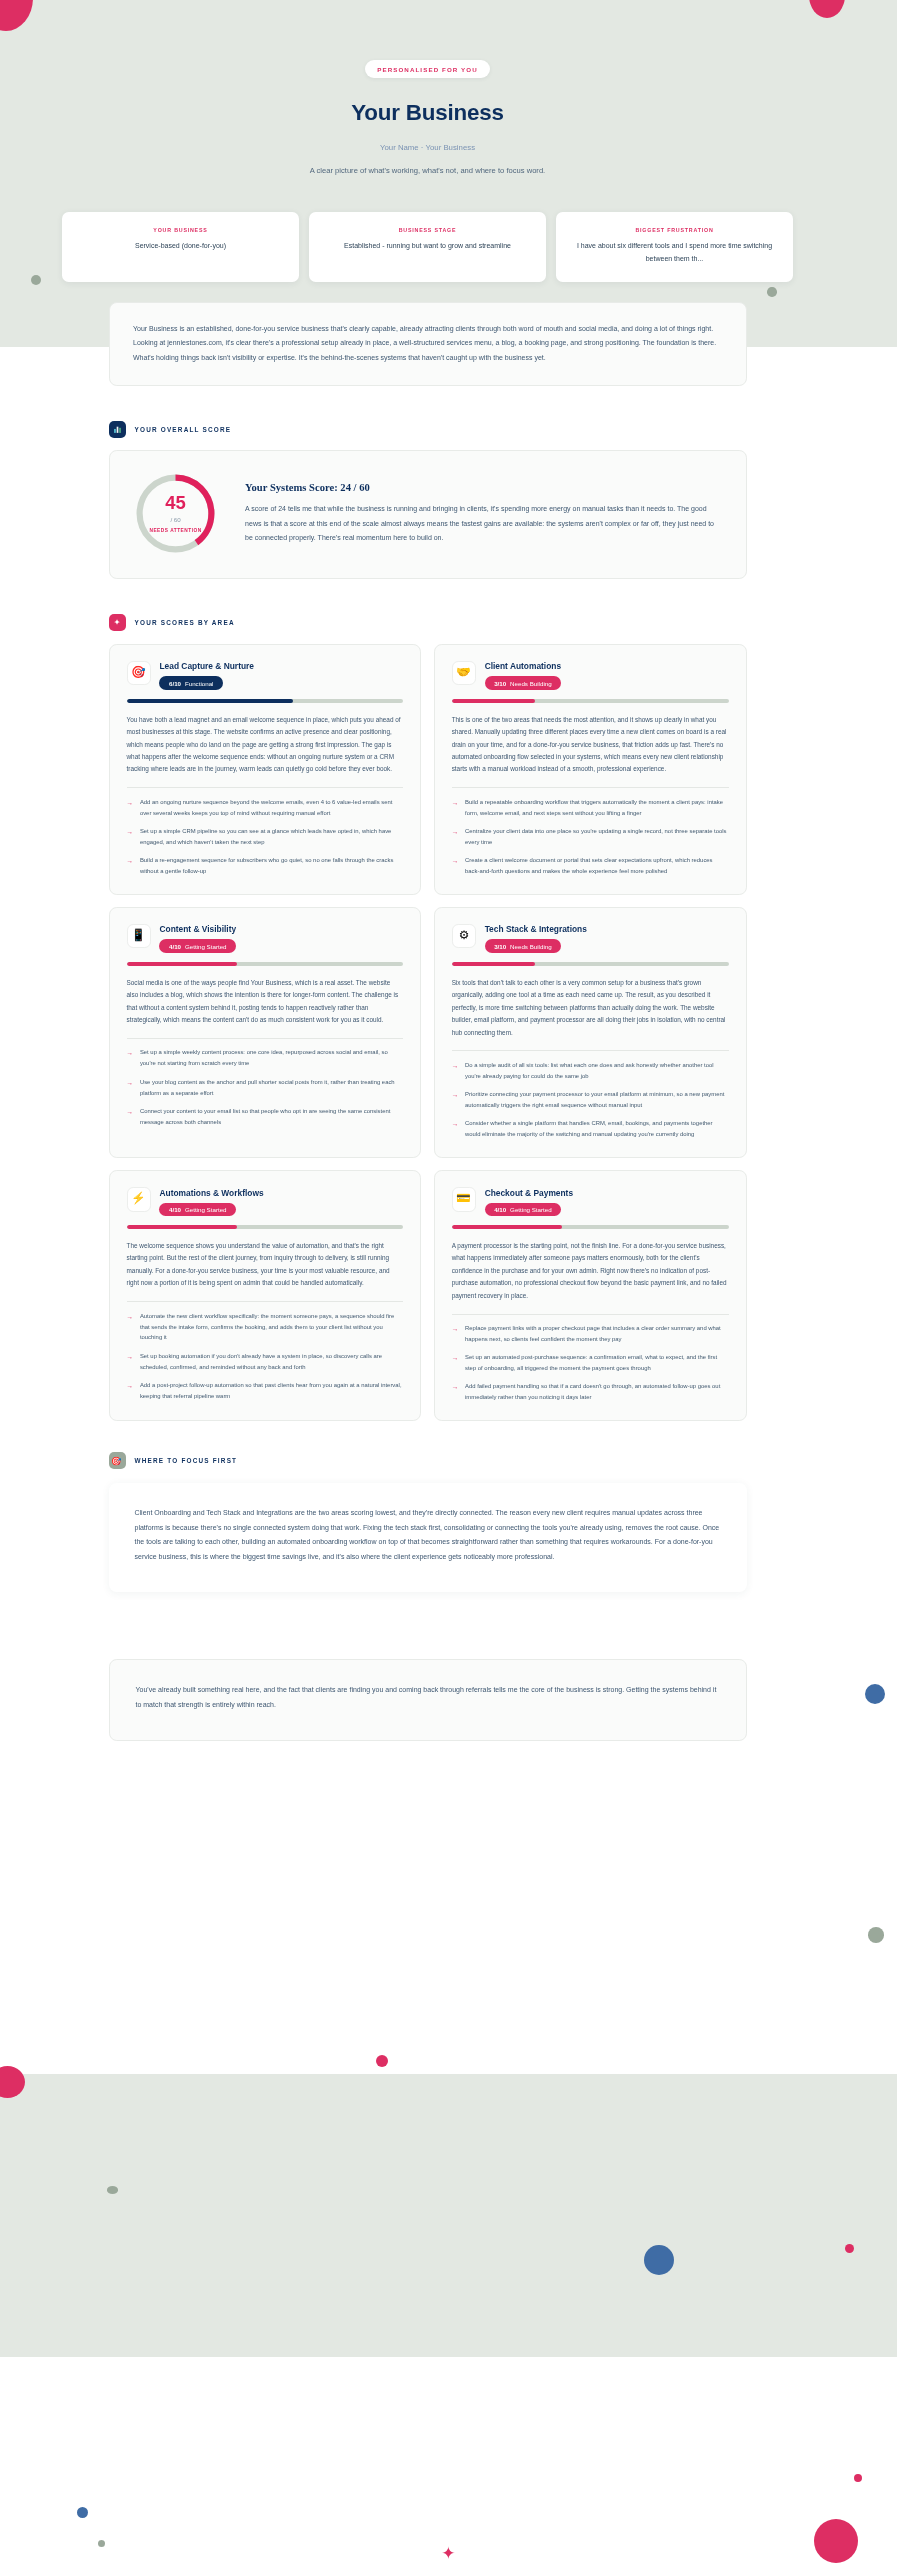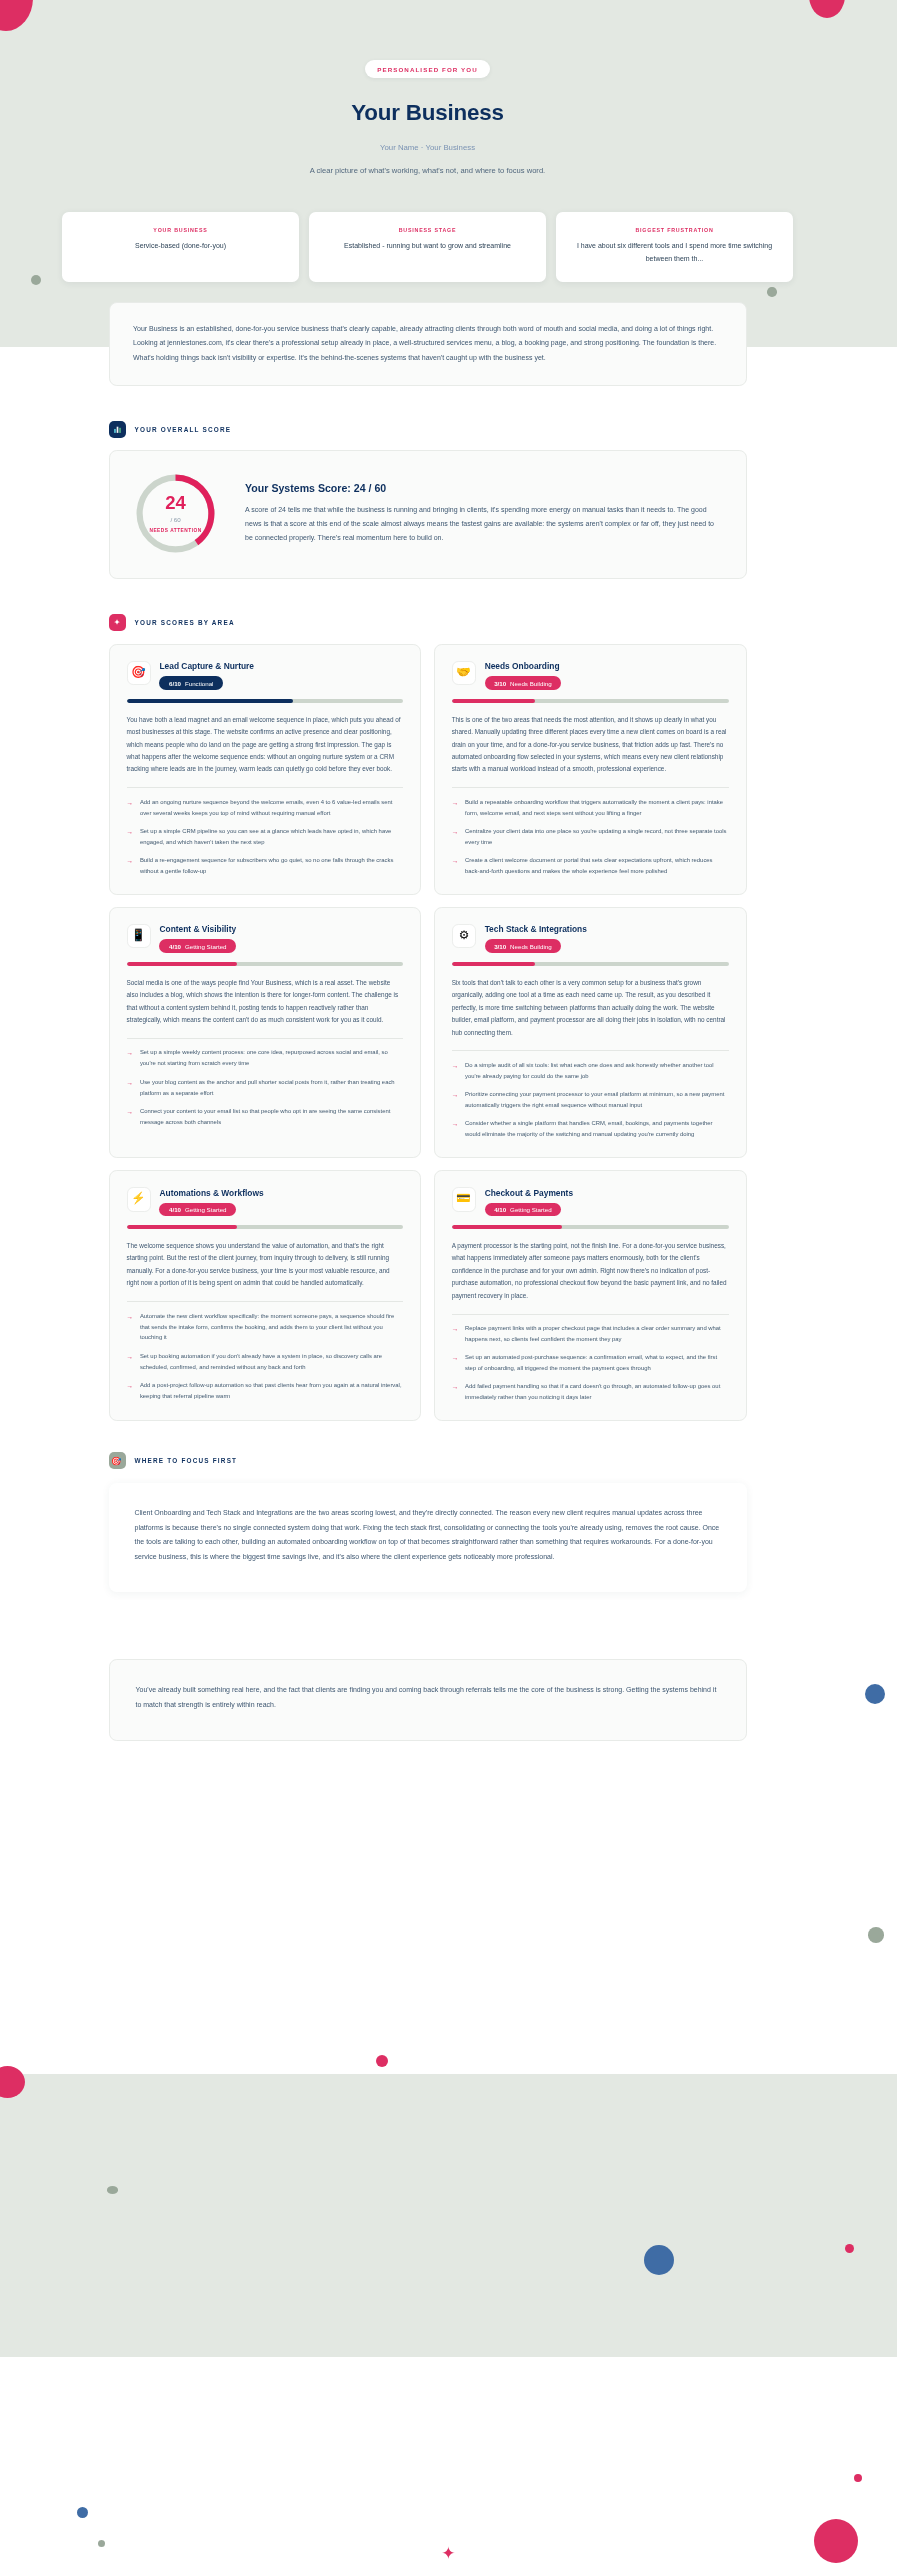--- a/index.html
+++ b/index.html
@@ -232,20 +232,21 @@
     font-size: 4.8px;
     font-weight: bold;
     letter-spacing: 0.5px;
     color: #e0215c;
   }
   .score-body { flex: 1; }
   .score-heading {
     font-size: 10.6px;
     font-weight: bold;
     color: #0d2f5e;
+    font-family: Liberation Serif, serif;
   }
   .score-text {
     margin-top: 9px;
     font-size: 7px;
     line-height: 2.05;
     color: #3d5670;
   }
 
   
   .area-grid {
@@ -435,21 +436,21 @@
       <span class="section-title">YOUR OVERALL SCORE</span>
     </div>
 
     <section class="score-panel">
       <div class="gauge">
         <svg width="83" height="83" viewBox="0 0 148 148" aria-hidden="true">
           <circle cx="74" cy="74" r="64" fill="none" stroke="#ccd5cc" stroke-width="11"></circle>
           <circle id="gauge-arc" cx="74" cy="74" r="64" fill="none" stroke="#e0215c" stroke-width="11" stroke-linecap="butt" stroke-dasharray="402.1238596594935" stroke-dashoffset="241.2743157956961"></circle>
         </svg>
         <div class="gauge-inner">
-          <div class="gauge-num">24</div>
+          <div class="gauge-num">45</div>
           <div class="gauge-den">/ 60</div>
           <div class="gauge-status">NEEDS ATTENTION</div>
         </div>
       </div>
       <div class="score-body">
         <div class="score-heading">Your Systems Score: 24 / 60</div>
         <p class="score-text">A score of 24 tells me that while the business is running and bringing in clients, it's spending more energy on manual tasks than it needs to. The good news is that a score at this end of the scale almost always means the fastest gains are available: the systems aren't complex or far off, they just need to be connected properly. There's real momentum here to build on.</p>
       </div>
     </section>
 
@@ -480,21 +481,21 @@
             </div>
             <div class="action-item">
               <span class="action-arrow">→</span>
               <span class="action-text">Build a re-engagement sequence for subscribers who go quiet, so no one falls through the cracks without a gentle follow-up</span>
             </div>
           </div>
         </div>
         <div class="area-card">
           <div class="area-head">
             <span class="area-emoji">🤝</span>
-            <div class="area-headtext"><div class="area-name">Needs Onboarding</div><span class="score-chip chip-pink"><span class="chip-score">3/10</span><span class="chip-label">Needs Building</span></span></div>
+            <div class="area-headtext"><div class="area-name">Client Automations</div><span class="score-chip chip-pink"><span class="chip-score">3/10</span><span class="chip-label">Needs Building</span></span></div>
           </div>
           <div class="bar-track">
             <div class="bar-fill fill-pink" style="width:30%"></div>
           </div>
           <p class="area-text">This is one of the two areas that needs the most attention, and it shows up clearly in what you shared. Manually updating three different places every time a new client comes on board is a real drain on your time, and for a done-for-you service business, that friction adds up fast. There's no automated onboarding flow selected in your systems, which means every new client relationship starts with a manual workload instead of a smooth, professional experience.</p>
           <div class="area-divider"></div>
           <div class="area-actions">
             <div class="action-item">
               <span class="action-arrow">→</span>
               <span class="action-text">Build a repeatable onboarding workflow that triggers automatically the moment a client pays: intake form, welcome email, and next steps sent without you lifting a finger</span>

